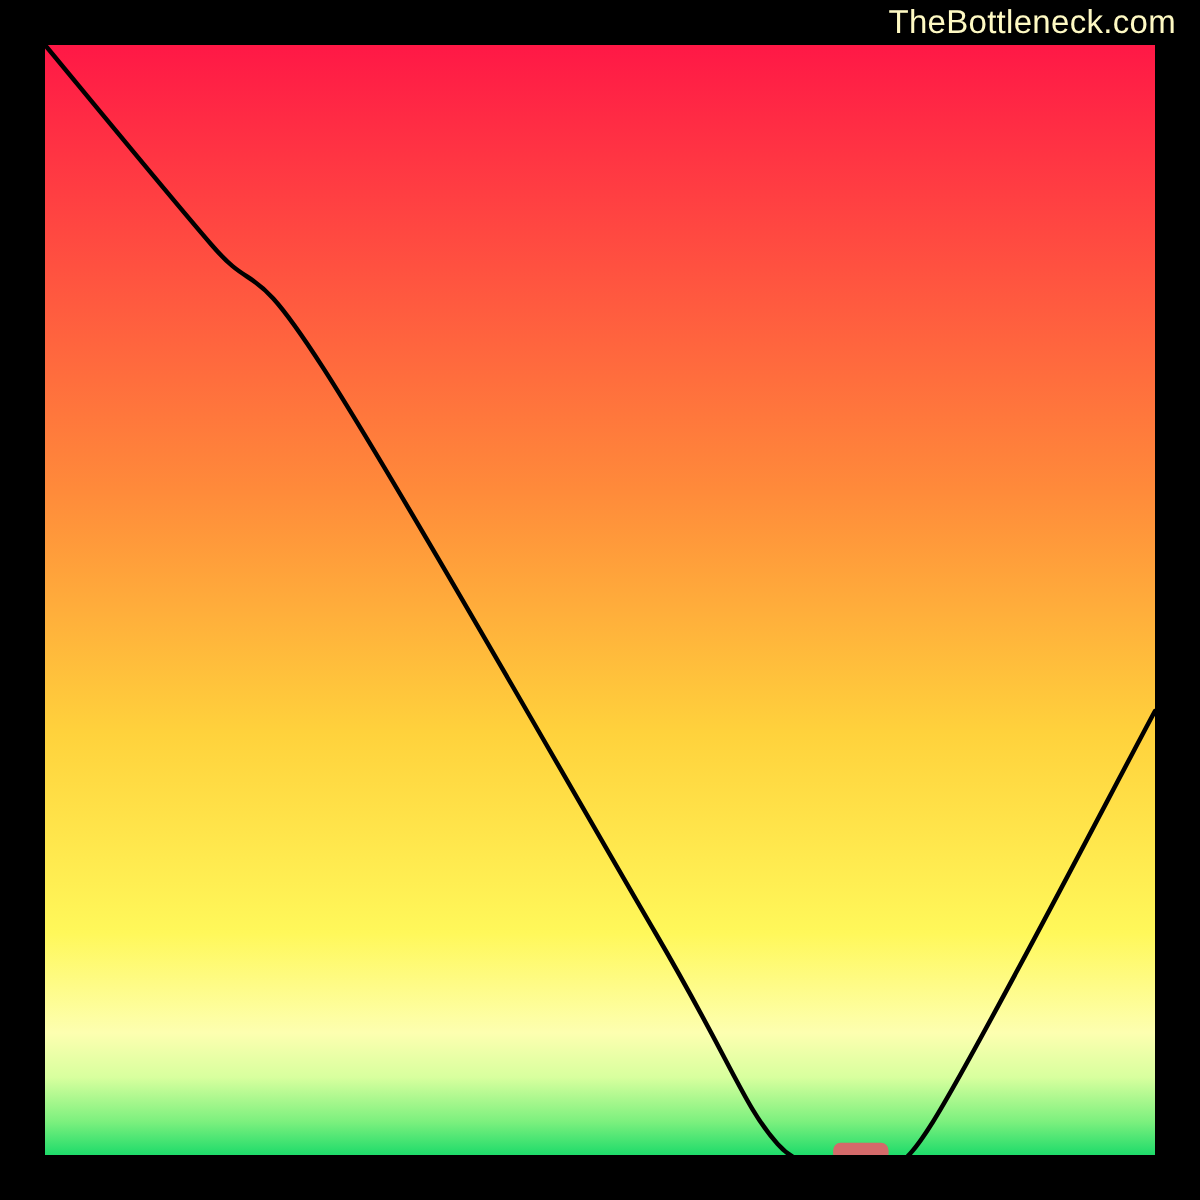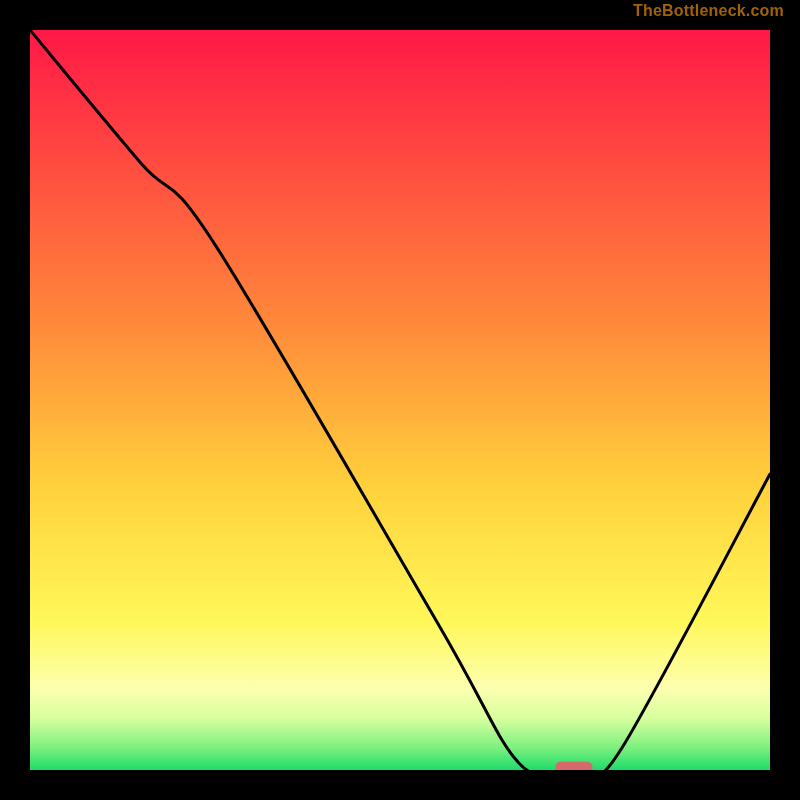--- a/index.html
+++ b/index.html
@@ -14,23 +14,23 @@
   .frame {
     position: relative;
     width: 800px;
     height: 800px;
     background: #000;
   }
   .attribution {
     position: absolute;
     top: 2px;
     right: 16px;
-    color: #a16207;
-    font-size: 16px;
-    font-weight: 700;
+    color: #fef9c3;
+    font-size: 22px;
+    font-weight: 400;
     letter-spacing: 0.2px;
     user-select: none;
   }
   svg.plot {
     position: absolute;
     top: 30px;
     left: 30px;
     width: 740px;
     height: 740px;
     display: block;

